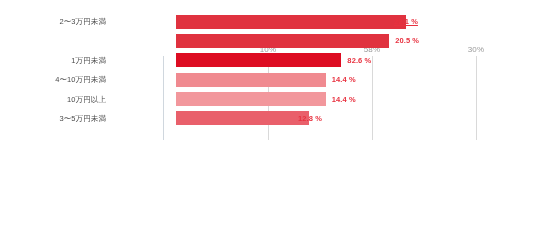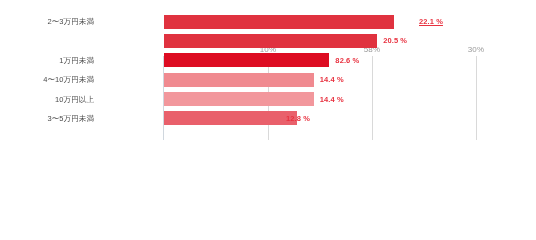--- a/index.html
+++ b/index.html
@@ -46,20 +46,21 @@
     letter-spacing: 0.2px;
     white-space: nowrap;
     transform: translateX(-50%);
   }
   
   #rows {
     position: absolute;
     left: 0;
     top: 14px;
     width: 476px;
+    padding-left: 12px;
   }
   .row {
     position: relative;
     height: 19.4px;
   }
   .row-label {
     position: absolute;
     right: 382px;      
     top: 3px;
     width: 150px;
@@ -96,21 +97,21 @@
       <div class="tick-label" style="left: 268px; color: rgb(154, 154, 154);">10%</div>
       <div class="gridline" style="left: 372px; background: rgb(217, 217, 217);"></div>
       <div class="tick-label" style="left: 372px; color: rgb(154, 154, 154);">58%</div>
       <div class="gridline" style="left: 476px; background: rgb(217, 217, 217);"></div>
       <div class="tick-label" style="left: 476px; color: rgb(154, 154, 154);">30%</div>
     </div>
   <div id="rows">
       <div class="row">
         <div class="row-label" style="color: rgb(74, 74, 74);">2〜3万円未満</div>
         <div class="bar" style="width: 229.84px; background: rgb(224, 50, 63);"></div>
-        <div class="bar-value" style="left: 419px; color: rgb(232, 49, 63); text-decoration: underline;">22.1 %</div>
+        <div class="bar-value" style="left: 382px; color: rgb(232, 49, 63); text-decoration: underline;">22.1 %</div>
       </div>
       <div class="row">
         <div class="bar" style="width: 213.2px; background: rgb(224, 50, 63);"></div>
         <div class="bar-value" style="left: 383.2px; color: rgb(232, 49, 63);">20.5 %</div>
       </div>
       <div class="row">
         <div class="row-label" style="color: rgb(74, 74, 74);">1万円未満</div>
         <div class="bar" style="width: 165.36px; background: rgb(221, 12, 34);"></div>
         <div class="bar-value" style="left: 335.36px; color: rgb(232, 49, 63);">82.6 %</div>
       </div>

